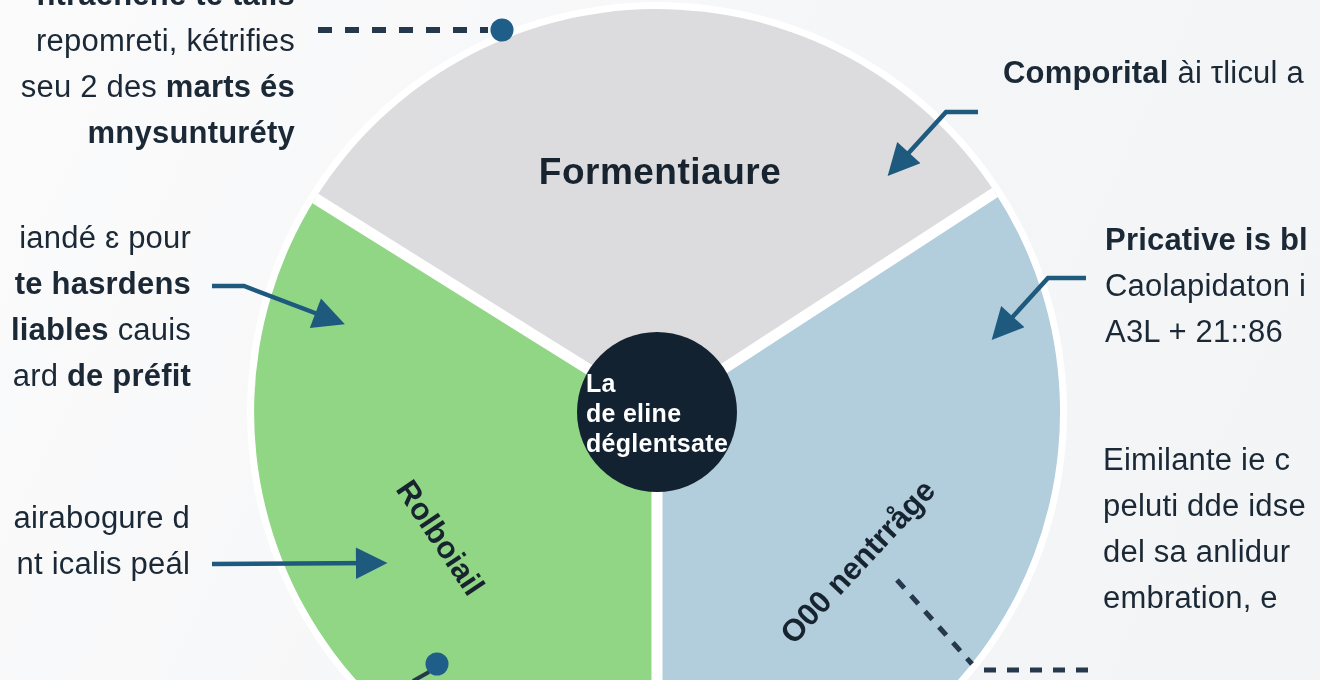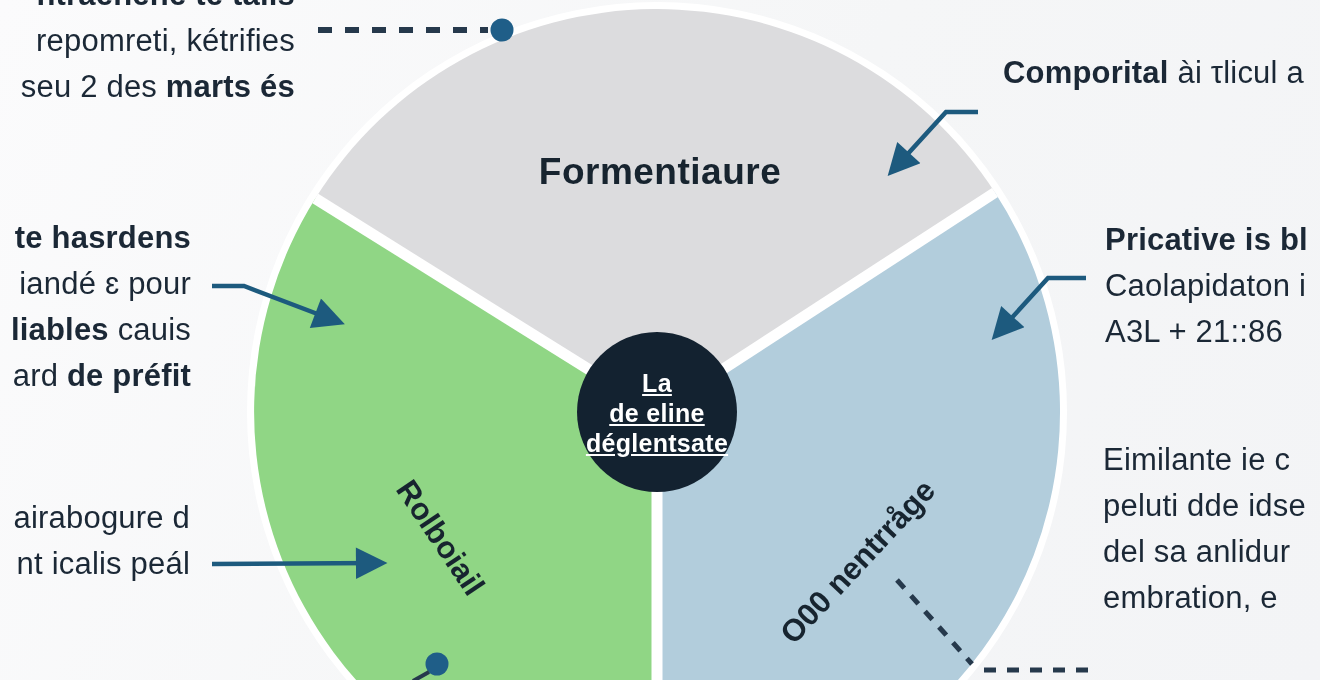--- a/index.html
+++ b/index.html
@@ -25,21 +25,21 @@
 
   
   .seg-label { position:absolute; font-weight:bold; color:#17242f; }
   #label-top   { left:0; right:0; top:151px; text-align:center; font-size:37px; letter-spacing:.5px; }
   #label-left  { left:440px; top:538px; transform:translate(-50%,-50%) rotate(56deg);  font-size:31px; }
   #label-right { left:858px; top:562px; transform:translate(-50%,-50%) rotate(-47deg); font-size:31px; }
 
   
   .center-text {
     position:absolute; left:657px; top:413px; transform:translate(-50%,-50%);
-    text-align:center; color:#ffffff; font-weight:bold; font-size:25px; line-height:30px; letter-spacing:.3px;text-decoration:underline;
+    text-align:left; color:#ffffff; font-weight:bold; font-size:25px; line-height:30px; letter-spacing:.3px;
   }
 </style>
 </head>
 <body>
 
 <div class="canvas">
 
   <svg class="layer" viewBox="0 0 1320 680">
     <circle cx="657" cy="412" r="410" fill="#ffffff"></circle>
     <path d="M657,412 L315.3,198.5 A403,403 0 0 1 995,192.5 Z" fill="#dcdcde"></path>
@@ -85,24 +85,25 @@
     <path d="M984,670 L1093,670" fill="none" stroke-width="5" stroke-dasharray="12 11" stroke="#26394c"></path>
 
     <circle cx="437" cy="664" r="11.5" fill="#1f5e88"></circle>
     <path d="M429,672 L413,681" fill="none" stroke-width="4" stroke="#26394c"></path>
   </svg>
 
   <div class="ann ann-right" id="ann-top-left">
       <div><span class="b">ntraenene te tails</span></div>
       <div><span>repomreti, kétrifies</span></div>
       <div><span>seu 2 des </span><span class="b">marts és</span></div>
+      <div><span class="b">mnysunturéty</span></div>
     </div>
   <div class="ann ann-right" id="ann-left">
+      <div><span>iandé ɛ pour</span></div>
       <div><span class="b">te hasrdens</span></div>
-      <div><span>iandé ɛ pour</span></div>
       <div><span class="b">liables</span><span> cauis</span></div>
       <div><span>ard </span><span class="b">de préfit</span></div>
     </div>
   <div class="ann ann-right" id="ann-bottom-left">
       <div><span>airabogure d</span></div>
       <div><span>nt icalis peál</span></div>
     </div>
   <div class="ann" id="ann-top-right">
       <div><span class="b">Comporital</span><span> ài τlicul a</span></div>
     </div>

